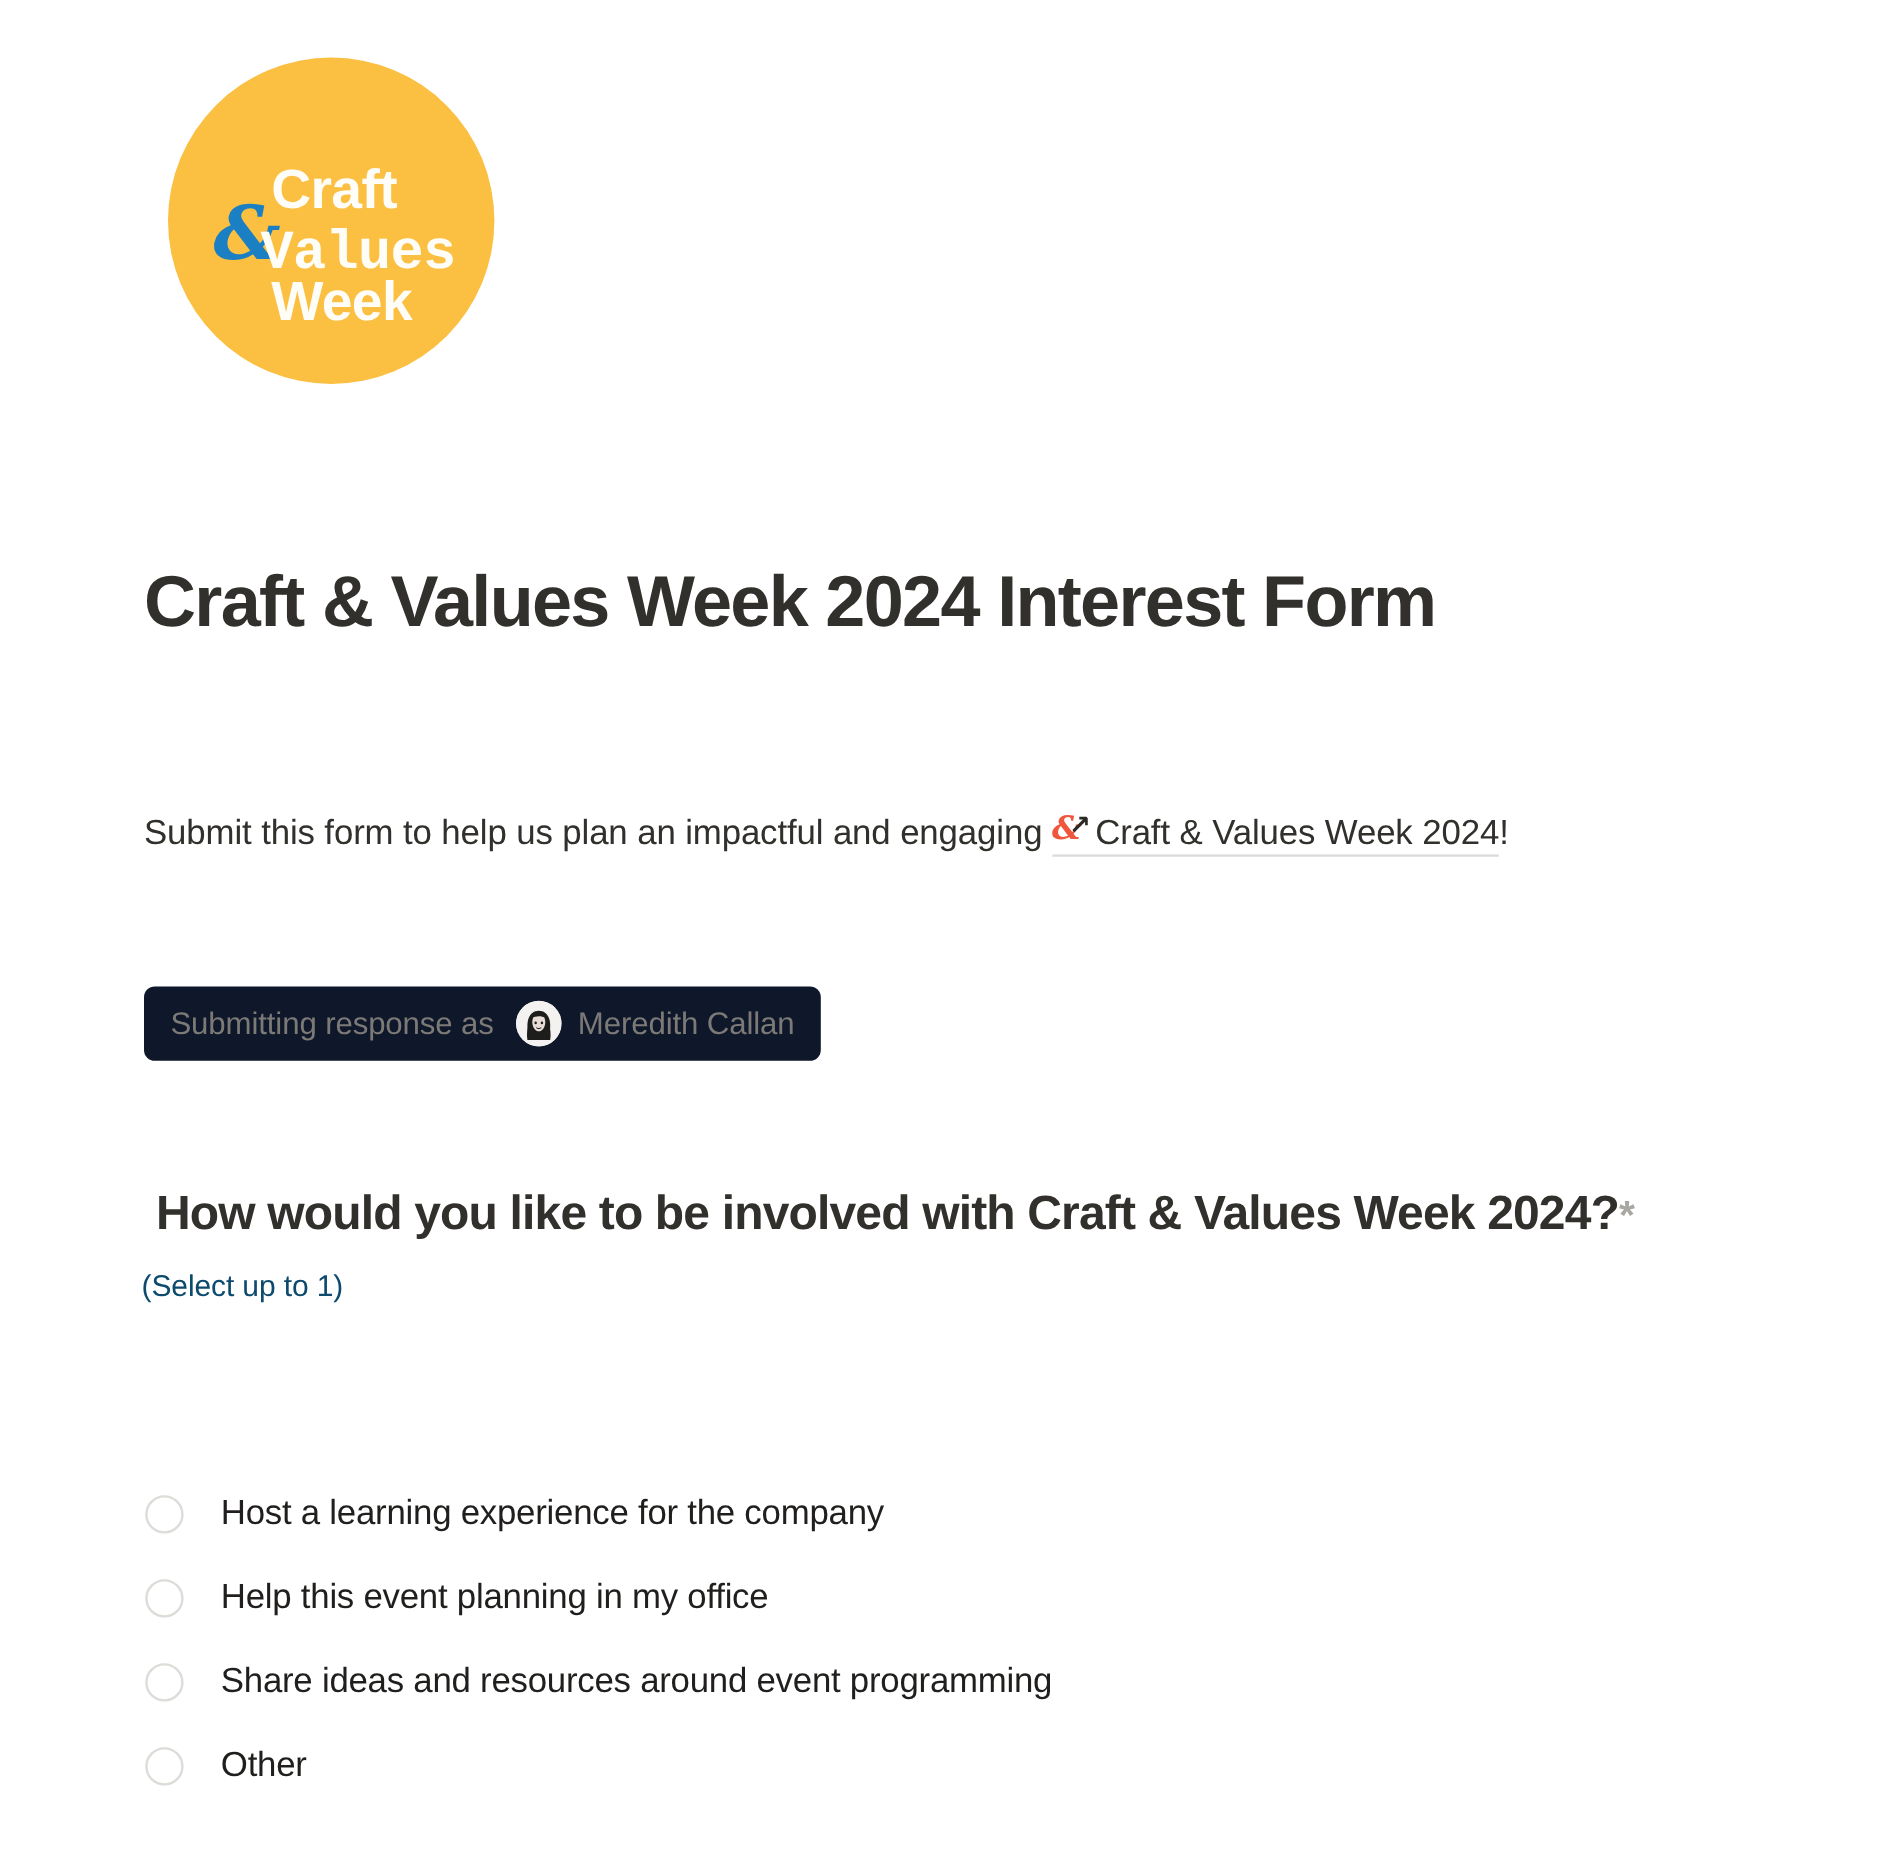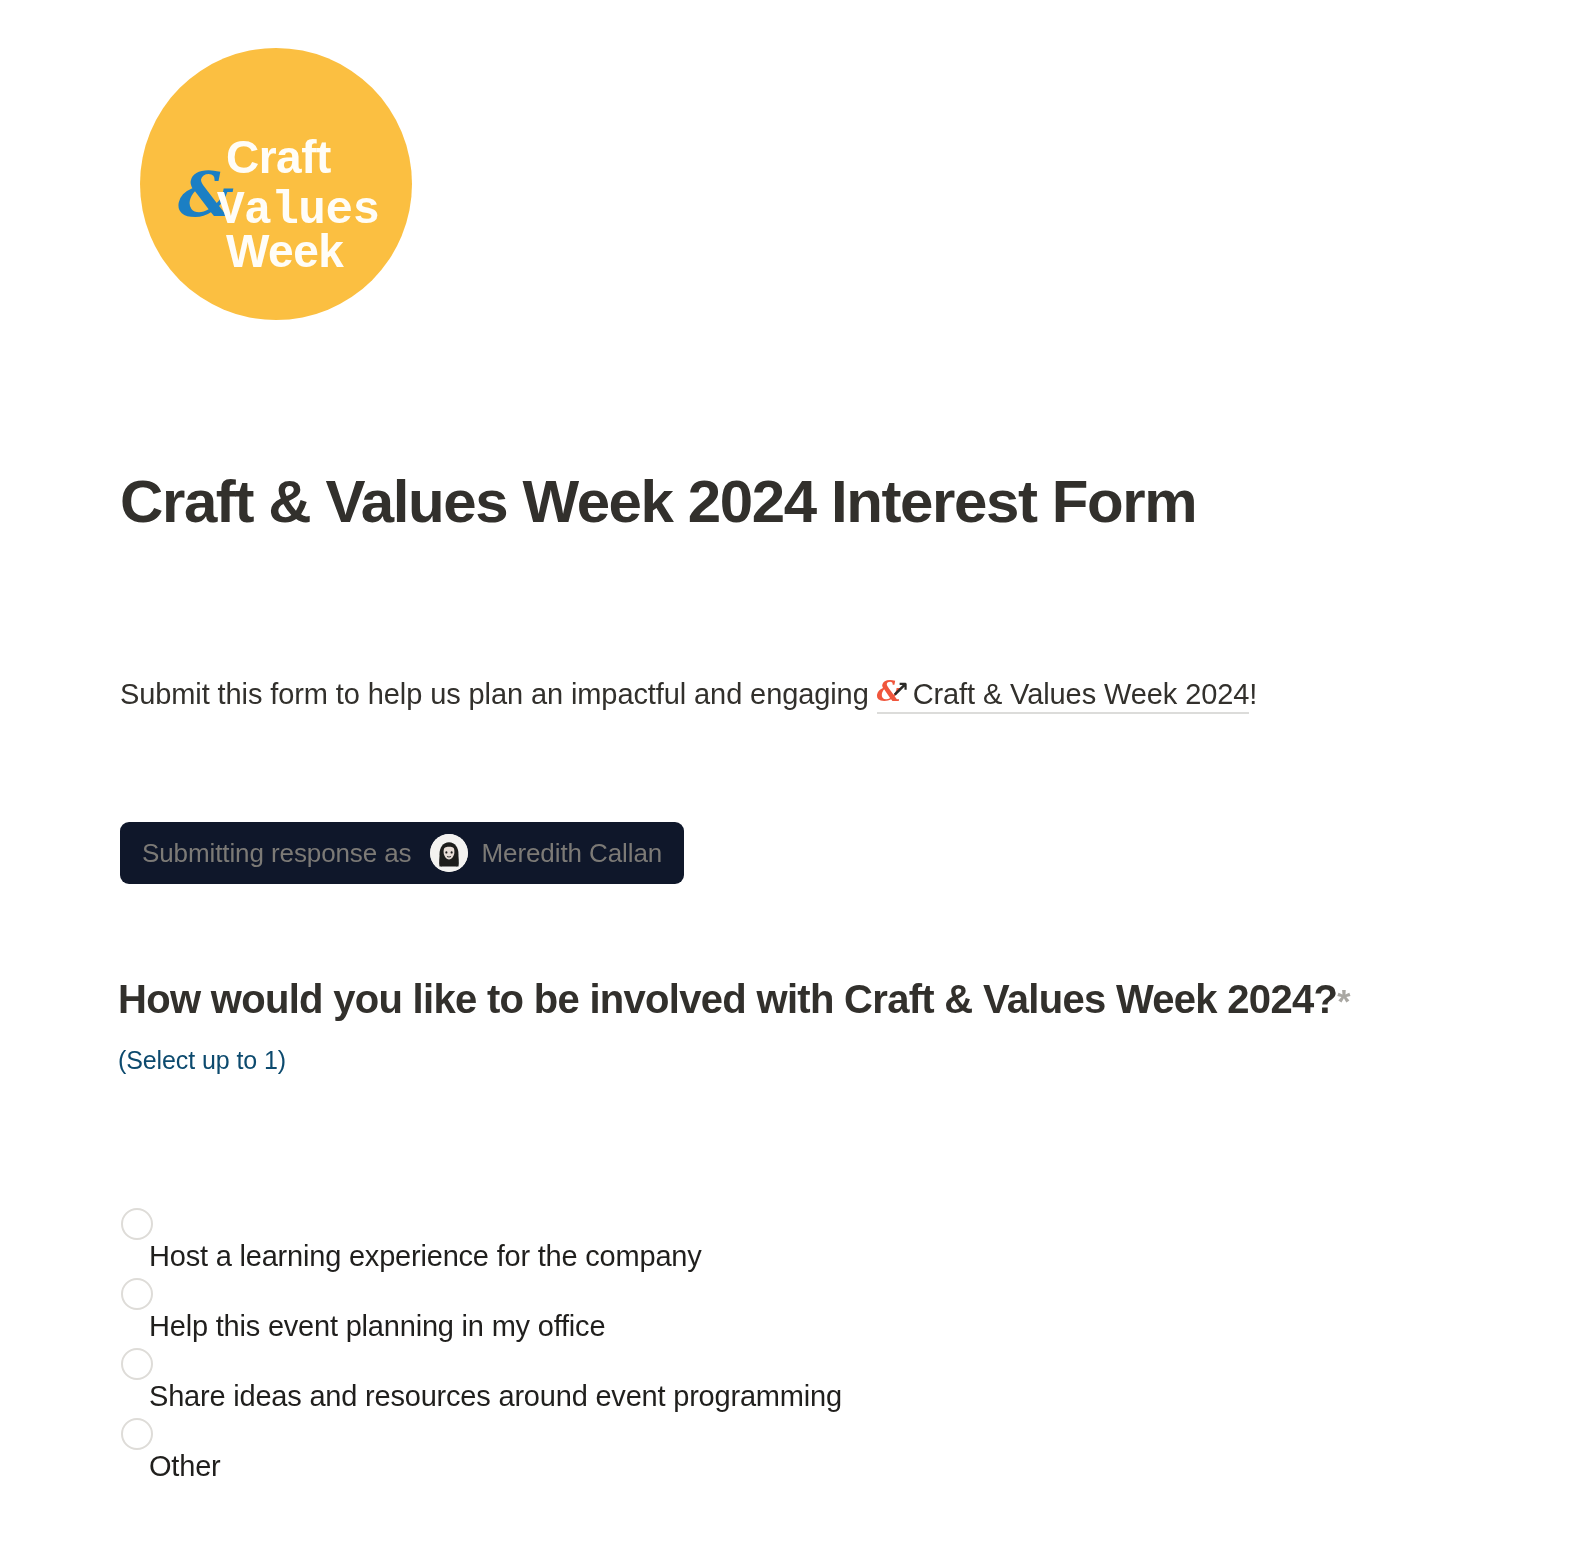--- a/index.html
+++ b/index.html
@@ -177,21 +177,21 @@
     left: 118px;
     top: 975px;
     width: 1340px;
   }
   .question-title {
     font-size: 40px;
     line-height: 1.22;
     font-weight: bold;
     color: #32302c;
     letter-spacing: -0.7px;
-    margin: 0;
+    margin: 12px;
   }
   .required-star {
     color: #a9a7a2;
     font-weight: bold;
     font-size: 34px;
   }
   .question-hint {
     margin-top: 22px;
     font-size: 25px;
     color: #0c4a6e;
@@ -200,24 +200,23 @@
 
   
   .options {
     position: absolute;
     left: 118px;
     top: 1208px;
     width: 1340px;
   }
   .option-row {
     display: flex;
-    align-items: flex-start;
+    align-items: flex-end;
     height: 70px;
     cursor: pointer;
-    flex-direction: column;
   }
   .radio {
     width: 32px;
     height: 32px;
     border-radius: 50%;
     border: 2px solid #dedcd8;
     background: #ffffff;
     box-sizing: border-box;
     flex: none;
     margin-left: 3px;

